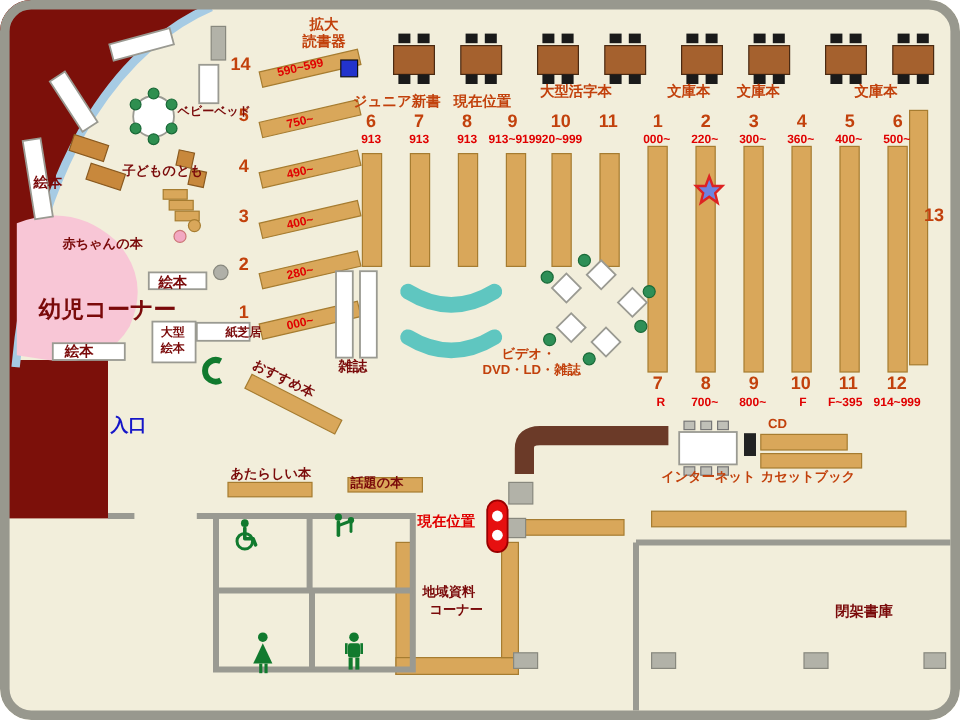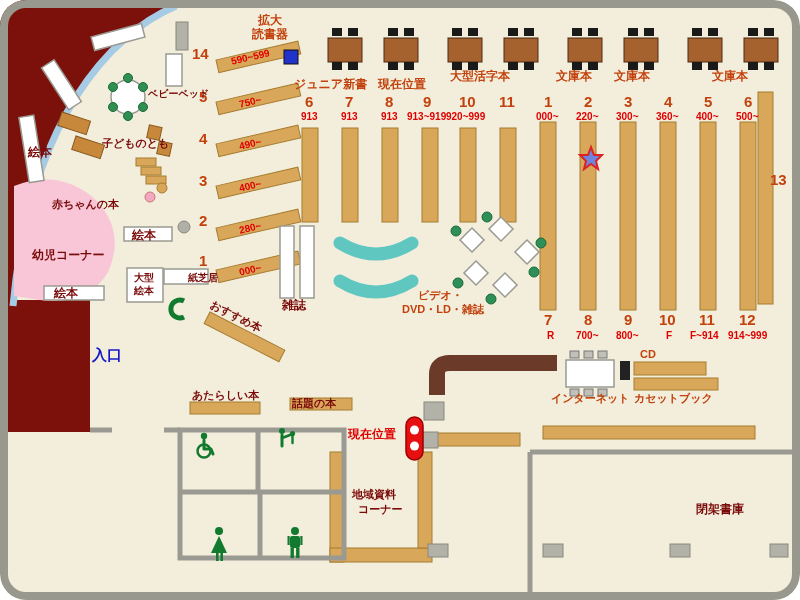--- a/index.html
+++ b/index.html
@@ -7,21 +7,21 @@
   #frame{position:absolute;inset:0;border:8px solid #98988e;border-radius:26px;pointer-events:none;z-index:30;}
   svg.layer{position:absolute;left:0;top:0;z-index:1;}
   .lbl{position:absolute;font-weight:bold;line-height:1.1;white-space:nowrap;z-index:10;}
   .green{color:#c2410c}
   .red{color:#e00000}
   .maroon{color:#7a0a0a}
   .blue{color:#1515c8}
   .s10{font-size:10px}
   .s11{font-size:11px}
   .s12{font-size:12px}
-  .s13{font-size:12px}
+  .s13{font-size:19px}
   .s15{font-size:15px}
   .rot-13{transform:rotate(-13deg);transform-origin:0 0;}
   .rot27{transform:rotate(27deg);transform-origin:0 0;}
 </style>
 </head>
 <body>
 
 <div id="map">
 
 <svg class="layer" width="800" height="600" viewBox="0 0 800 600">
@@ -348,21 +348,21 @@
 <span class="lbl green s15" style="left:544px;top:312px">7</span>
 <span class="lbl green s15" style="left:584px;top:312px">8</span>
 <span class="lbl green s15" style="left:624px;top:312px">9</span>
 <span class="lbl green s15" style="left:659px;top:312px">10</span>
 <span class="lbl green s15" style="left:699px;top:312px">11</span>
 <span class="lbl green s15" style="left:739px;top:312px">12</span>
 <span class="lbl red s10" style="left:547px;top:330px">R</span>
 <span class="lbl red s10" style="left:576px;top:330px">700~</span>
 <span class="lbl red s10" style="left:616px;top:330px">800~</span>
 <span class="lbl red s10" style="left:666px;top:330px">F</span>
-<span class="lbl red s10" style="left:690px;top:330px">F~914</span>
+<span class="lbl red s10" style="left:690px;top:330px">F~395</span>
 <span class="lbl red s10" style="left:728px;top:330px">914~999</span>
 
 <span class="lbl green s15" style="left:770px;top:172px">13</span>
 
 <span class="lbl maroon s12" style="left:282px;top:299px">雑誌</span>
 <span class="lbl green s11" style="left:418px;top:289px">ビデオ・</span>
 <span class="lbl green s11" style="left:402px;top:303px">DVD・LD・雑誌</span>
 <span class="lbl green s11" style="left:551px;top:392px">インターネット</span>
 <span class="lbl green s11" style="left:640px;top:348px">CD</span>
 <span class="lbl green s11" style="left:634px;top:392px">カセットブック</span>

